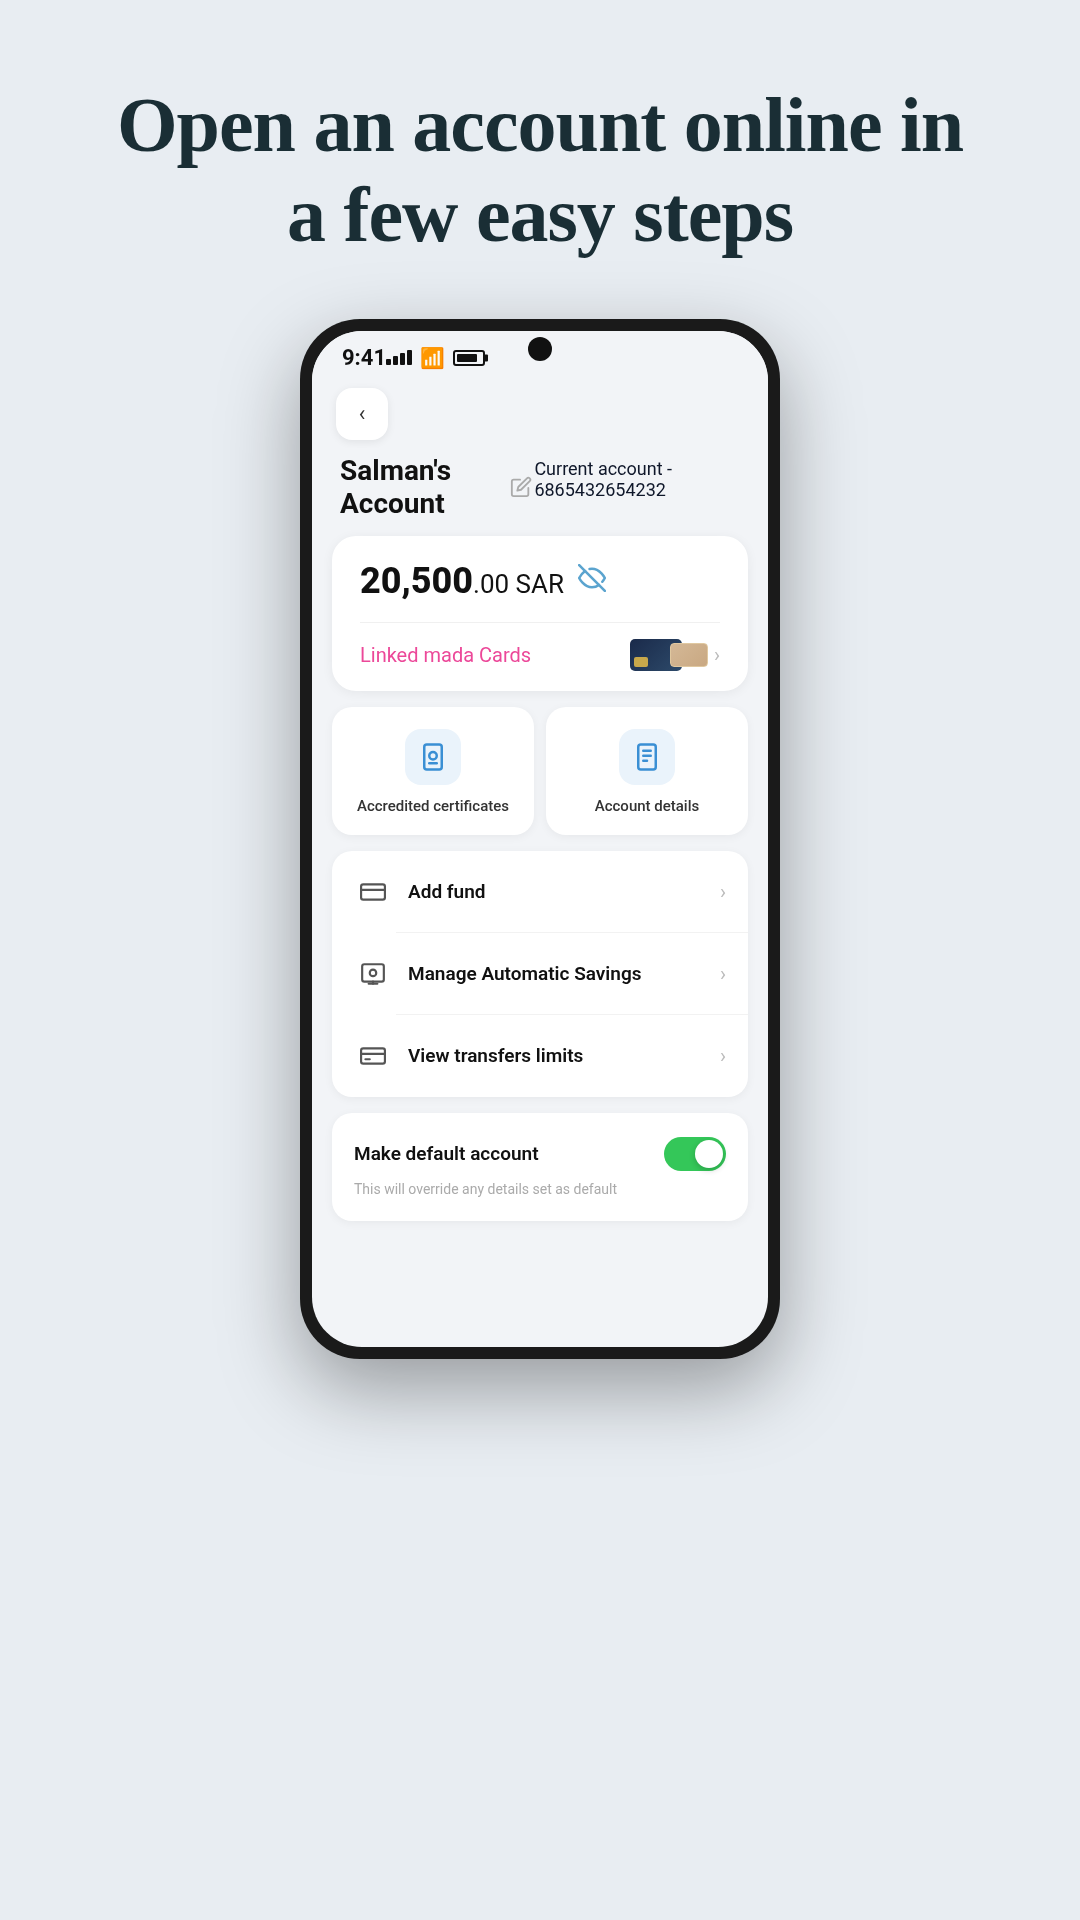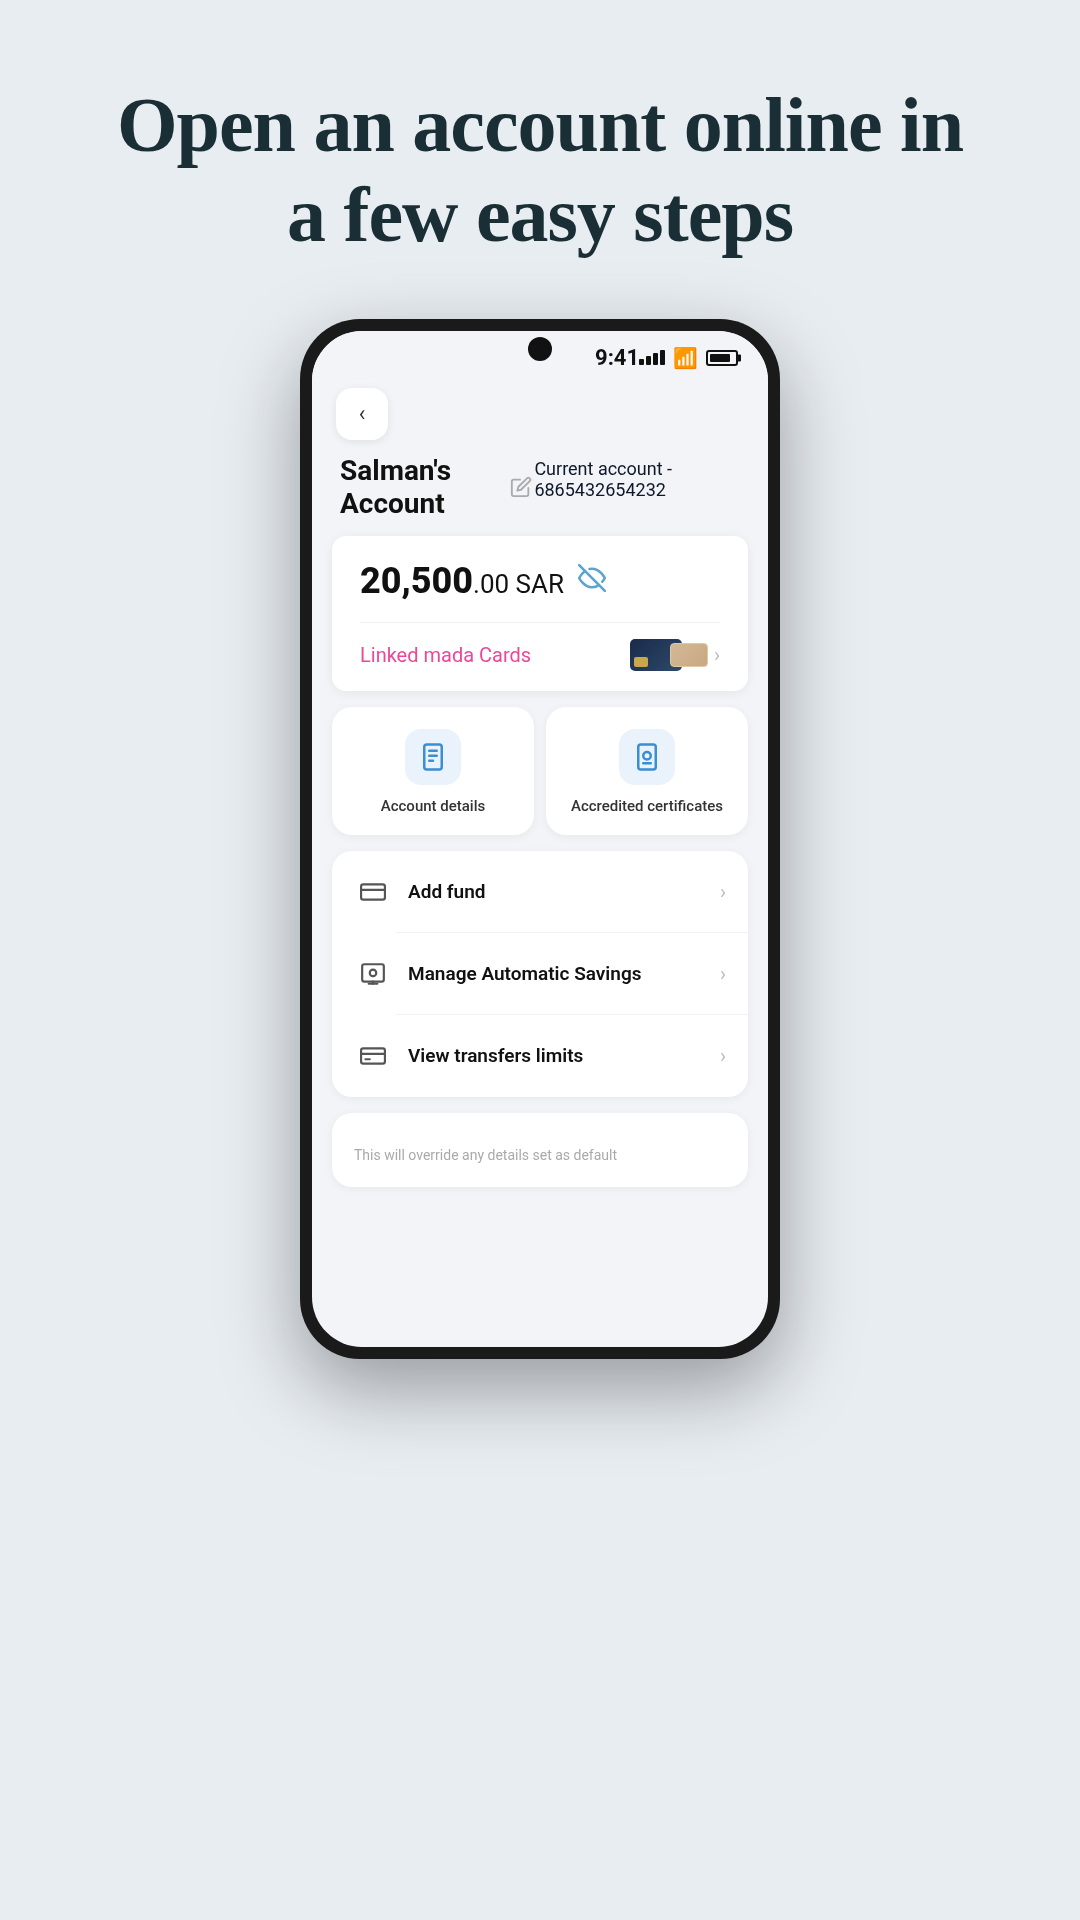--- a/index.html
+++ b/index.html
@@ -44,21 +44,21 @@
       background: #f2f4f7;
       border-radius: 50px;
       overflow: hidden;
       display: flex;
       flex-direction: column;
     }
 
     
     .status-bar {
       display: flex;
-      justify-content: flex-end;
+      justify-content: flex-start;
       align-items: center;
       padding: 14px 30px 8px;
       background: #f2f4f7;
     }
 
     .status-time {
       font-size: 22px;
       font-weight: 700;
       color: #111;
     }
@@ -146,21 +146,21 @@
     .account-subtitle {
       font-size: 18px;
       color: #0f172a;
       margin-top: 4px;
     }
 
     
     .balance-card {
       margin: 0 20px 16px;
       background: white;
-      border-radius: 14px;
+      border-radius: 24px;
       padding: 24px 28px 20px;
       box-shadow: 0 2px 12px rgba(0,0,0,0.06);
     }
 
     .balance-row {
       display: flex;
       align-items: center;
       gap: 14px;
       margin-bottom: 20px;
     }
@@ -497,37 +497,37 @@
           </div>
         </div>
       </div>
 
       <div class="quick-actions">
 
         <div class="action-card">
           <div class="action-icon-circle">
             <svg width="30" height="30" viewBox="0 0 24 24" fill="none" stroke="#3a8fd4" stroke-width="2" stroke-linecap="round" stroke-linejoin="round">
               <rect x="5" y="2" width="14" height="20" rx="2" ry="2"></rect>
-              <line x1="9" y1="7" x2="15" y2="7"></line>
-              <line x1="9" y1="11" x2="15" y2="11"></line>
-              <line x1="9" y1="15" x2="12" y2="15"></line>
-            </svg>
-          </div>
-          <span class="action-label">Account details</span>
+              <circle cx="12" cy="11" r="3"></circle>
+              <line x1="9" y1="17" x2="15" y2="17"></line>
+            </svg>
+          </div>
+          <span class="action-label">Accredited certificates</span>
         </div>
 
         <div class="action-card">
           <div class="action-icon-circle">
             <svg width="30" height="30" viewBox="0 0 24 24" fill="none" stroke="#3a8fd4" stroke-width="2" stroke-linecap="round" stroke-linejoin="round">
               <rect x="5" y="2" width="14" height="20" rx="2" ry="2"></rect>
-              <circle cx="12" cy="11" r="3"></circle>
-              <line x1="9" y1="17" x2="15" y2="17"></line>
-            </svg>
-          </div>
-          <span class="action-label">Accredited certificates</span>
+              <line x1="9" y1="7" x2="15" y2="7"></line>
+              <line x1="9" y1="11" x2="15" y2="11"></line>
+              <line x1="9" y1="15" x2="12" y2="15"></line>
+            </svg>
+          </div>
+          <span class="action-label">Account details</span>
         </div>
 
 
       </div>
 
       <div class="menu-list">
 
         <div class="menu-item">
           <div class="menu-item-icon">
             <svg width="26" height="26" viewBox="0 0 24 24" fill="none" stroke="#555" stroke-width="2" stroke-linecap="round" stroke-linejoin="round">
@@ -560,18 +560,24 @@
               <line x1="5" y1="15" x2="9" y2="15"></line>
             </svg>
           </div>
           <span class="menu-item-label">View transfers limits</span>
           <span class="menu-chevron">›</span>
         </div>
 
       </div>
 
       <div class="default-card">
+        <div class="default-row">
+          <span class="default-label">Make default account</span>
+          <div class="toggle-track">
+            <div class="toggle-thumb"></div>
+          </div>
+        </div>
         <div class="default-hint">This will override any details set as default</div>
       </div>
 
     </div>
   </div>
 </div>
 
 </body></html>

